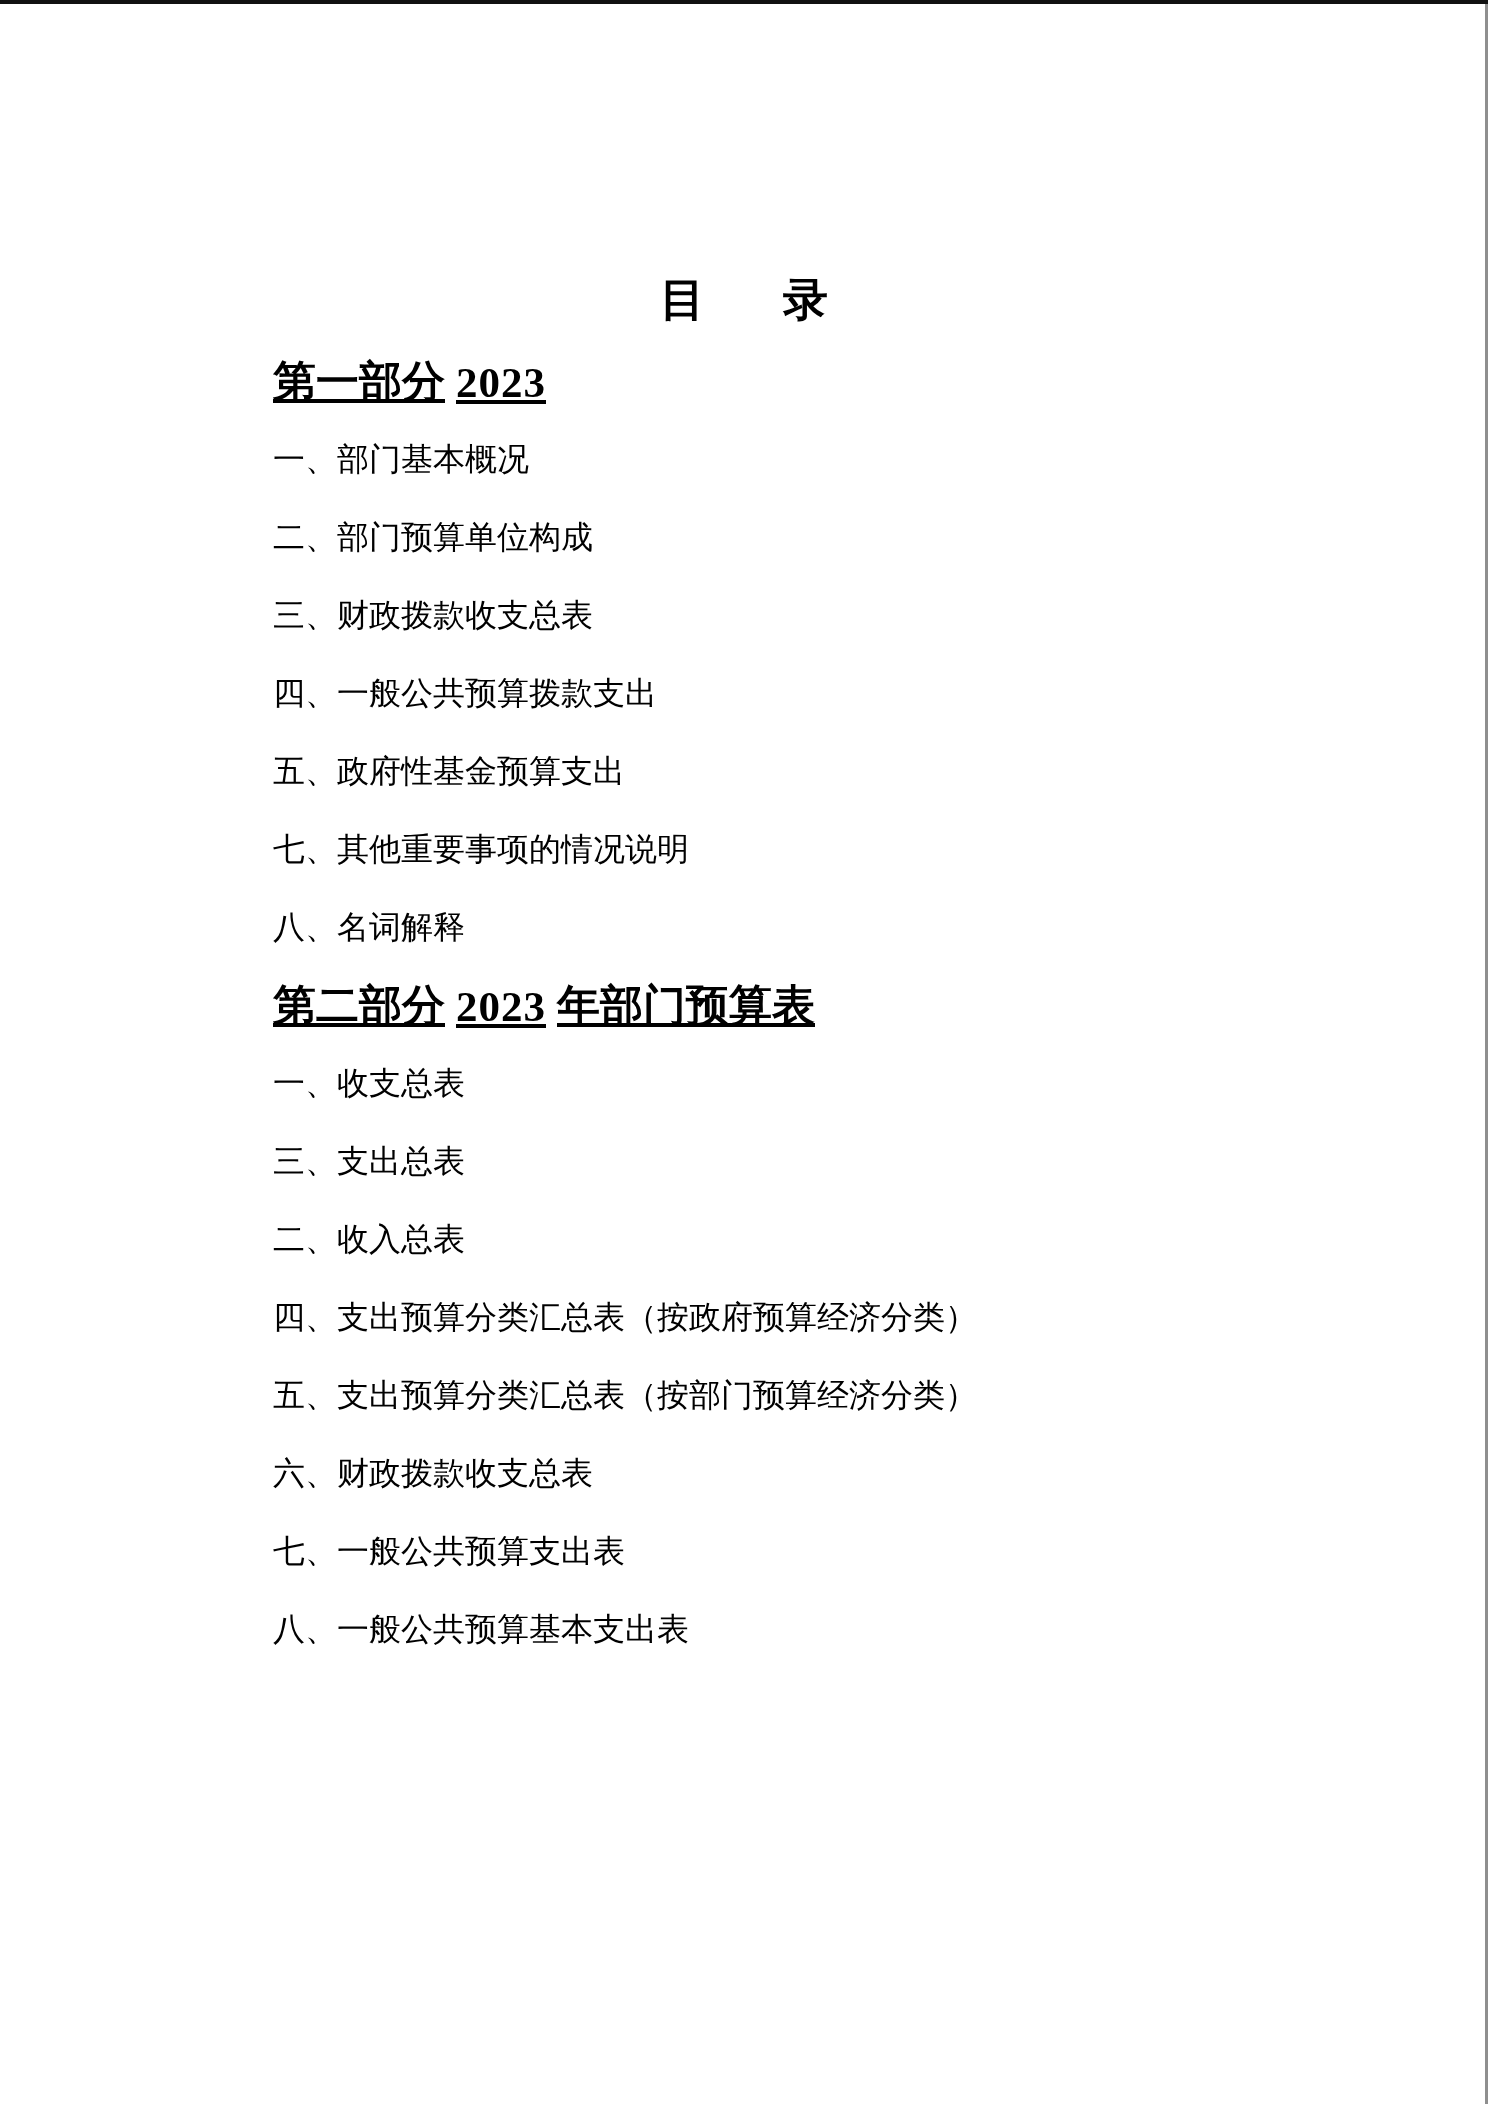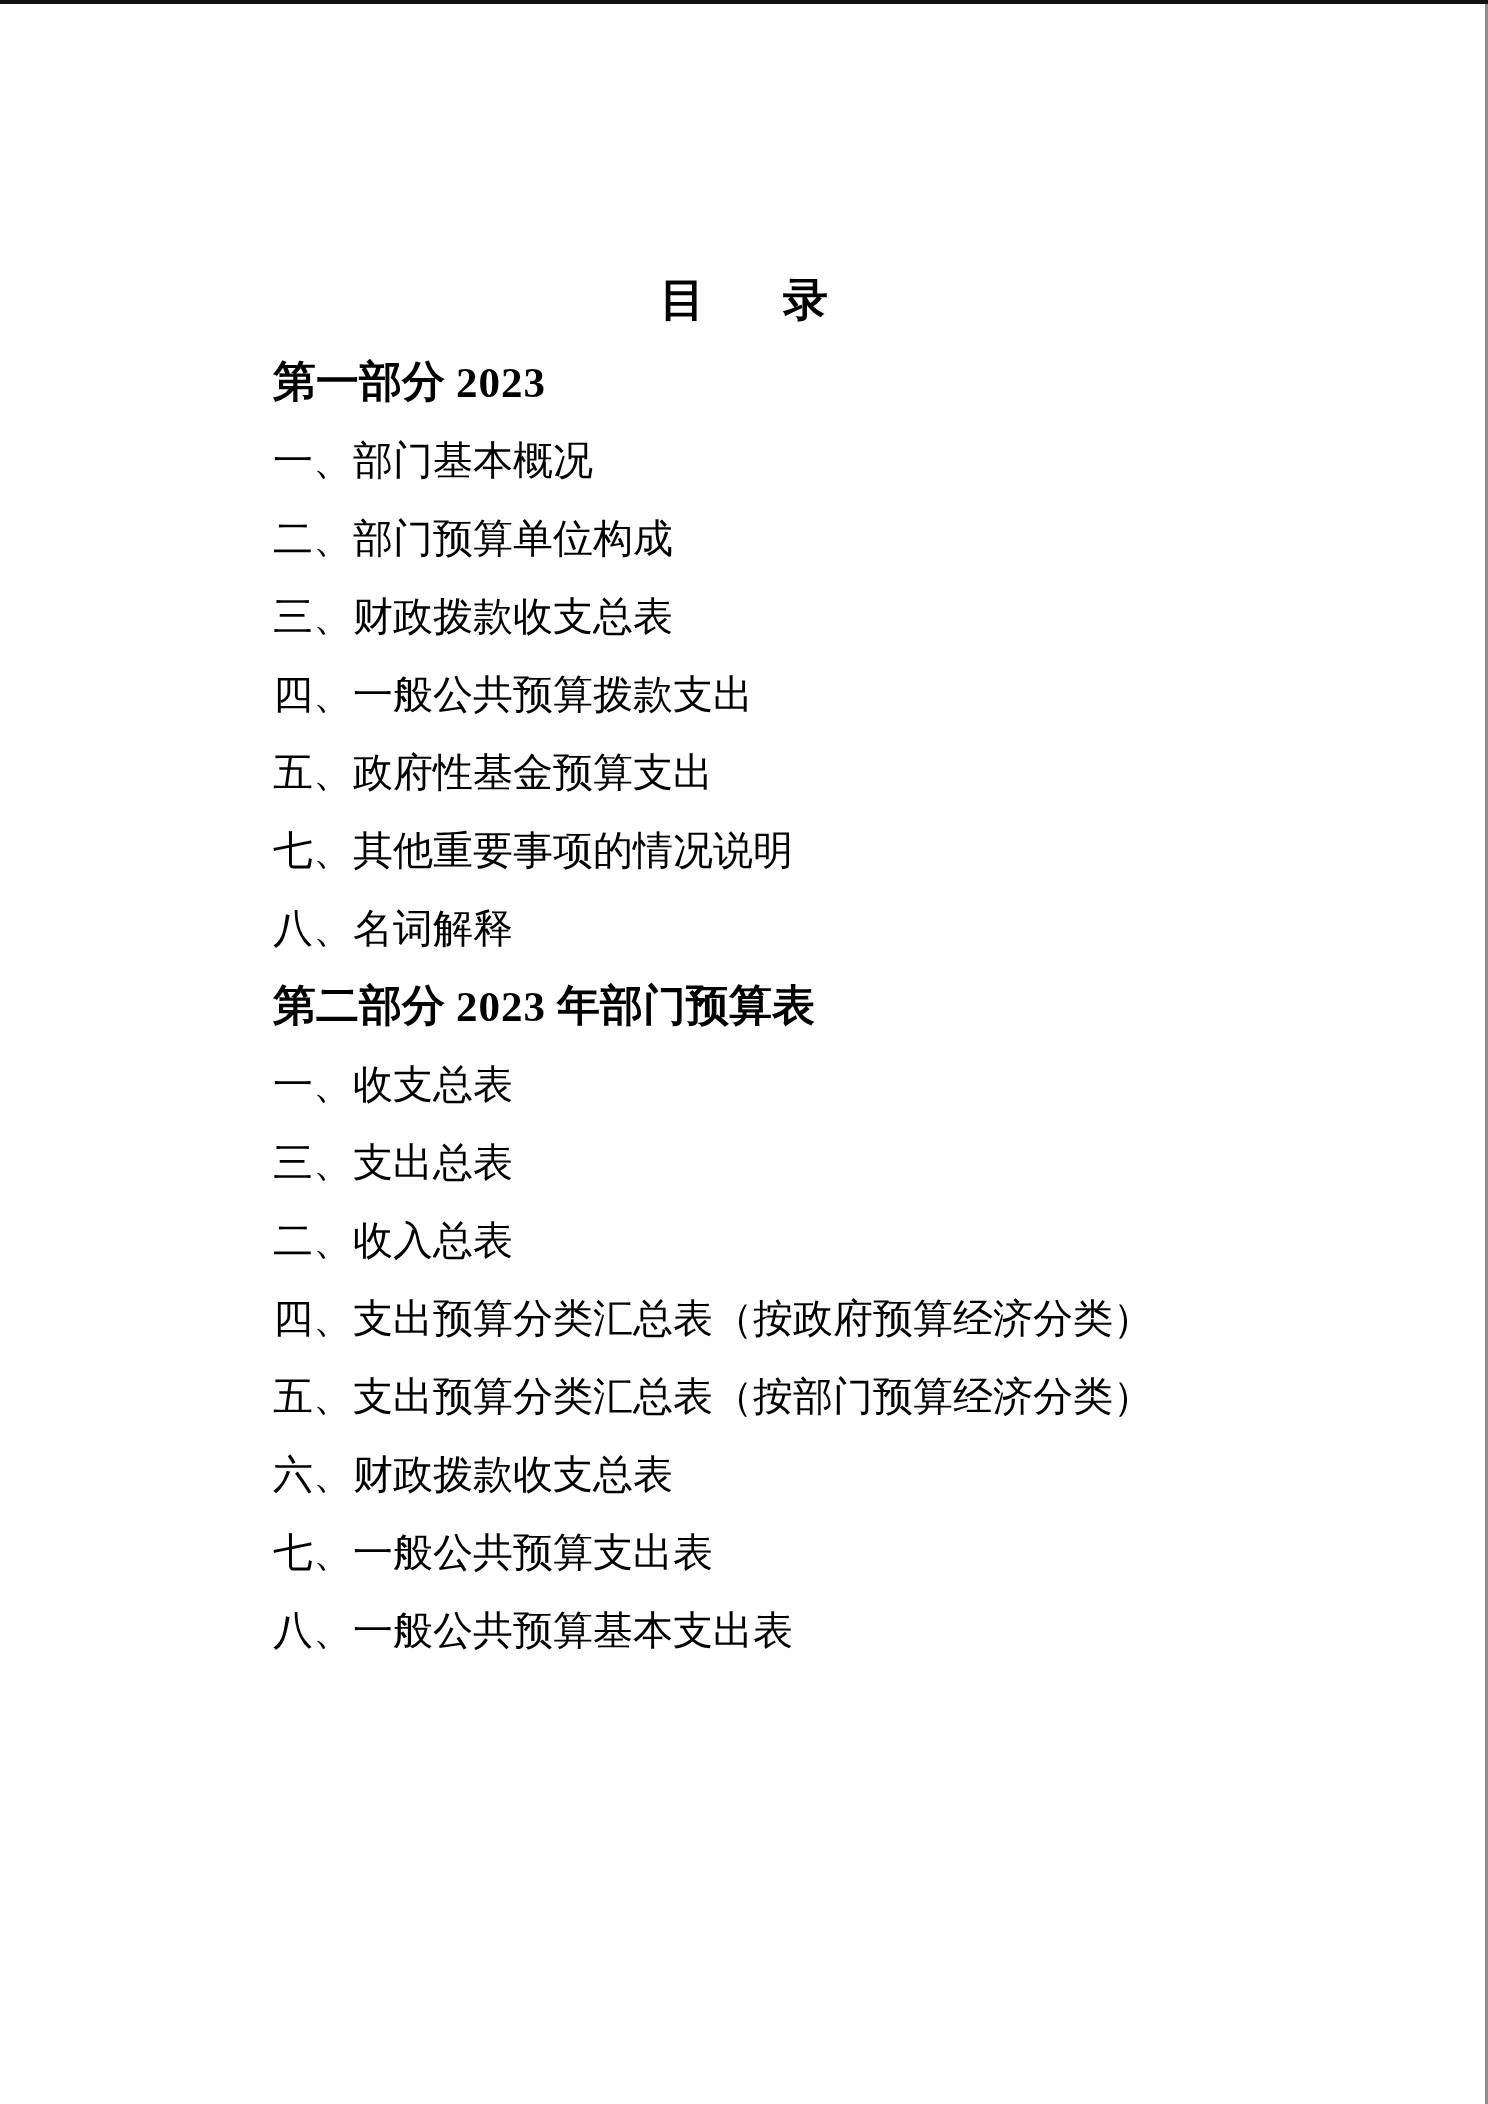--- a/index.html
+++ b/index.html
@@ -53,27 +53,28 @@
     position: absolute;
     top: 343px;
     left: 273px;
     right: 60px;
   }
   .row {
     height: 78px;
     display: flex;
     align-items: center;
     white-space: nowrap;
-    font-size: 40px;
+    font-size: 32px;
     letter-spacing: 0px;
     font-weight: 400;
   }
   .row.heading {
     font-size: 43px;
     font-weight: 700;
+    text-decoration: underline;
   }
   .heading .num {
     font-family: "Liberation Serif", serif;
     margin: 0 11px;
     letter-spacing: 1px;
     text-align: center;
   }
 </style>
 </head>
 <body>

